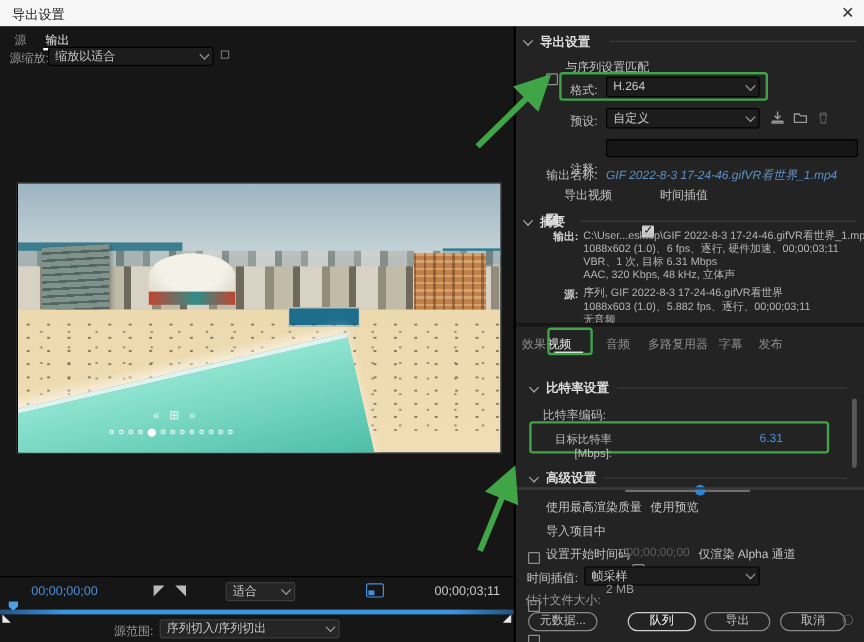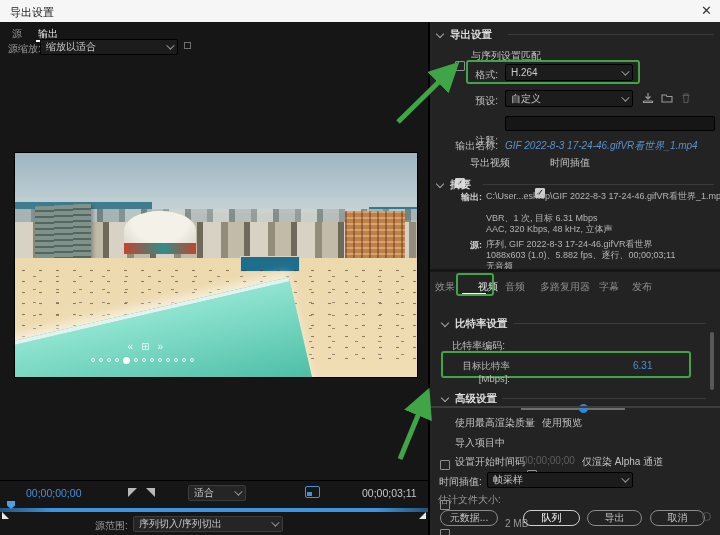--- a/index.html
+++ b/index.html
@@ -231,32 +231,33 @@
   <span class="abs" style="left:550px;top:156px;">时间插值</span>
 
   <div class="abs hdr" style="left:437px;top:178px;">
     <span class="hchev"></span>
     <span>摘要</span>
   </div>
   <div class="abs hline" style="left:483px;top:184px;width:231px;"></div>
 
   <span class="abs sum-label" style="left:452px;top:191px;width:30px;">输出:</span>
   <span class="abs sum" style="left:486px;top:191px;">C:\User...esktop\GIF 2022-8-3 17-24-46.gifVR看世界_1.mp4</span>
+  <span class="abs sum" style="left:486px;top:202px;">1088x602 (1.0)、6 fps、逐行, 硬件加速、00;00;03;11</span>
   <span class="abs sum" style="left:486px;top:213px;">VBR、1 次, 目标 6.31 Mbps</span>
   <span class="abs sum" style="left:486px;top:224px;">AAC, 320 Kbps, 48 kHz, 立体声</span>
 
   <span class="abs sum-label" style="left:452px;top:239px;width:30px;">源:</span>
   <span class="abs sum" style="left:486px;top:239px;">序列, GIF 2022-8-3 17-24-46.gifVR看世界</span>
   <span class="abs sum" style="left:486px;top:250px;">1088x603 (1.0)、5.882 fps、逐行、00;00;03;11</span>
   <span class="abs sum" style="left:486px;top:261px;">无音频</span>
 
   <div class="abs" style="left:430px;top:269px;width:290px;height:3px;background:#161616;"></div>
 
   <span class="abs tab" style="left:435px;top:280px;">效果</span>
-  <span class="abs tab active" style="left:478px;top:280px;">视频</span>
+  <span class="abs tab active" style="left:456px;top:280px;">视频</span>
   <div class="abs tab-underline" style="left:462px;top:293px;width:24px;"></div>
   <div class="abs green-box" style="left:456px;top:273px;width:38px;height:23px;"></div>
   <span class="abs tab" style="left:505px;top:280px;">音频</span>
   <span class="abs tab" style="left:540px;top:280px;">多路复用器</span>
   <span class="abs tab" style="left:599px;top:280px;">字幕</span>
   <span class="abs tab" style="left:632px;top:280px;">发布</span>
 
   <div class="abs hdr" style="left:442px;top:317px;">
     <span class="hchev"></span>
     <span>比特率设置</span>
@@ -293,21 +294,21 @@
 
   <span class="abs" style="left:582px;top:455px;">仅渲染 Alpha 通道</span>
 
   <span class="abs" style="left:439px;top:475px;">时间插值:</span>
   <div class="abs dd" style="left:487px;top:472px;width:146px;height:16px;">
     <span>帧采样</span>
     <span class="chev"></span>
   </div>
 
   <span class="abs" style="left:438px;top:493px;color:#9a9a9a;">估计文件大小:</span>
-  <span class="abs" style="left:505px;top:486px;color:#9a9a9a;margin-top:32px;">2 MB</span>
+  <span class="abs" style="left:505px;top:486px;color:#9a9a9a;">2 MB</span>
 
   <button class="abs pill" style="left:440px;top:510px;width:58px;">元数据...</button>
   <button class="abs pill primary" style="left:523px;top:510px;width:57px;">队列</button>
   <button class="abs pill" style="left:587px;top:510px;width:55px;">导出</button>
   <button class="abs pill" style="left:650px;top:510px;width:55px;">取消</button>
 
   <div class="abs scrollbar-thumb"></div>
   <div class="abs grip"></div>
 
   <svg class="overlay" width="720" height="535">

